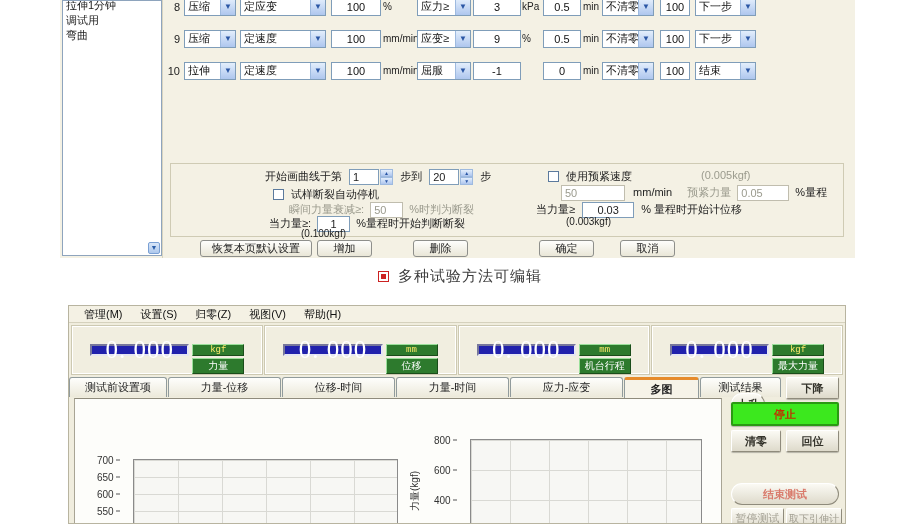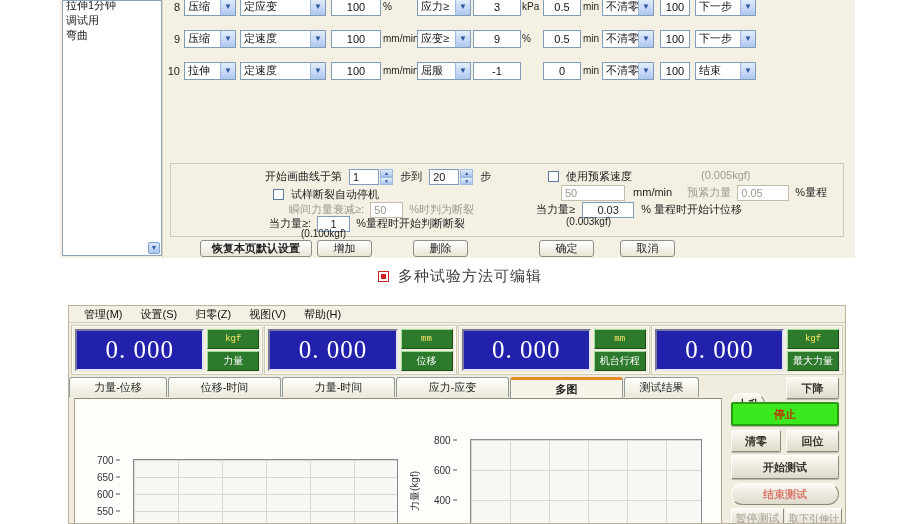--- a/index.html
+++ b/index.html
@@ -51,21 +51,21 @@
   .bullet { width:11px; height:11px; border:1px solid #cc2222; background:#fff; display:flex; align-items:center; justify-content:center; }
   .bullet i { width:5px; height:5px; background:#cc2222; display:block; }
   #caption .txt { font-size:15px; color:#3c3c3c; letter-spacing:1px; }
 
   
   #appwin { position:absolute; left:68px; top:305px; width:778px; height:219px; background:#f0edde; border:1px solid #b8b4a0; overflow:hidden; }
   #menubar { position:absolute; left:0; top:0; width:100%; height:17px; background:#f4f1e4; border-bottom:1px solid #d5d1bd; display:flex; align-items:center; padding-left:6px; gap:0; }
   .menu-item { font-size:11px; color:#111; padding:0 9px; line-height:16px; }
 
   #displays { position:absolute; left:0; top:19px; width:100%; height:50px; display:flex; gap:3px; padding:1px 3px; }
-  .disp-group { flex:1; background:#f1eee0; border:1px solid #fff; outline:1px solid #cdc9b2; display:flex; gap:3px; padding:2px; }
+  .disp-group { flex:1; background:#f1eee0; border:1px solid #fff; outline:1px solid #cdc9b2; display:flex; gap:3px; padding:17px; }
   .lcd { flex:1; background:#2121ac; border-top:2px solid #77779c; border-left:2px solid #77779c; border-right:2px solid #e6e6f2; border-bottom:2px solid #e6e6f2;
     color:#fff; font-family:"Liberation Serif","DejaVu Serif",serif; font-size:25px; display:flex; align-items:center; justify-content:center; letter-spacing:1px; }
   .badges { width:52px; display:flex; flex-direction:column; gap:2px; }
   .badge { flex:1; background:#2d7a2d; border:1px solid #9adf9a; border-right-color:#1a4d1a; border-bottom-color:#1a4d1a; display:flex; align-items:center; justify-content:center; }
   .badge.unit { color:#ffe96a; font-size:9px; font-family:"Liberation Mono","DejaVu Sans Mono",monospace; }
   .badge.lbl { color:#fff; font-size:10px; }
 
   #tabbar { position:absolute; left:0; top:71px; height:21px; display:flex; }
   .tab { height:20px; background:linear-gradient(#fefefc,#ece9da); border:1px solid #919b9c; border-bottom:none; border-radius:3px 3px 0 0;
     font-size:11px; color:#222; display:flex; align-items:center; justify-content:center; margin-right:1px; }
@@ -256,21 +256,21 @@
     <div class="gb-item" style="left:365px; top:38px;">
       <span>当力量≥</span>
       <span class="mini-input" style="width:52px; margin:0 4px;">0.03</span>
       <span>% 量程时开始计位移</span>
     </div>
     <div class="gb-item" style="left:395px; top:52px; font-size:10px;">
       <span>(0.003kgf)</span>
     </div>
   </div>
 
-  <div class="xp-btn" style="left:140px; top:240px; width:112px;font-weight:bold;">恢复本页默认设置</div>
+  <div class="xp-btn" style="left:140px; top:240px; width:112px;">恢复本页默认设置</div>
   <div class="xp-btn" style="left:257px; top:240px; width:55px;">增加</div>
   <div class="xp-btn" style="left:353px; top:240px; width:55px;">删除</div>
   <div class="xp-btn" style="left:479px; top:240px; width:55px;">确定</div>
   <div class="xp-btn" style="left:560px; top:240px; width:55px;">取消</div>
 </div>
 
 <div id="caption">
   <span class="bullet">
       <i></i>
     </span>
@@ -312,20 +312,21 @@
     <div class="disp-group">
       <div class="lcd">0. 000</div>
       <div class="badges">
         <div class="badge unit">kgf</div>
         <div class="badge lbl">最大力量</div>
       </div>
     </div>
   </div>
 
   <div id="tabbar">
+    <div class="tab">测试前设置项</div>
     <div class="tab">力量-位移</div>
     <div class="tab">位移-时间</div>
     <div class="tab">力量-时间</div>
     <div class="tab">应力-应变</div>
     <div class="tab active">多图</div>
     <div class="tab">测试结果</div>
   </div>
 
   <div id="chartpanel">
 
@@ -341,18 +342,17 @@
     <div class="ytick" style="left:359px; top:101px;">400</div>
     <div class="ylab" style="left:320px; top:85px;">力量(kgf)</div>
   </div>
 
   <div id="controls">
     <div class="p-btn" style="left:7px; top:16px; width:34px; height:22px;border-radius:11px;">上升</div>
     <div class="p-btn" style="left:62px; top:0; width:53px; height:22px;">下降</div>
     <div class="p-btn stop" style="left:7px; top:25px; width:108px; height:24px;">停止</div>
     <div class="p-btn" style="left:7px; top:53px; width:50px; height:22px;">清零</div>
     <div class="p-btn" style="left:62px; top:53px; width:53px; height:22px;">回位</div>
-    <div class="p-btn" style="left:7px; top:78px; width:108px; height:24px;">开始测试</div>
     <div class="p-btn dis-red" style="left:7px; top:106px; width:108px; height:22px;">结束测试</div>
     <div class="p-btn dis" style="left:7px; top:131px; width:53px; height:21px;">暂停测试</div>
     <div class="p-btn dis" style="left:62px; top:131px; width:56px; height:21px; font-size:10px;">取下引伸计</div>
   </div>
 </div>
 
 </body></html>

